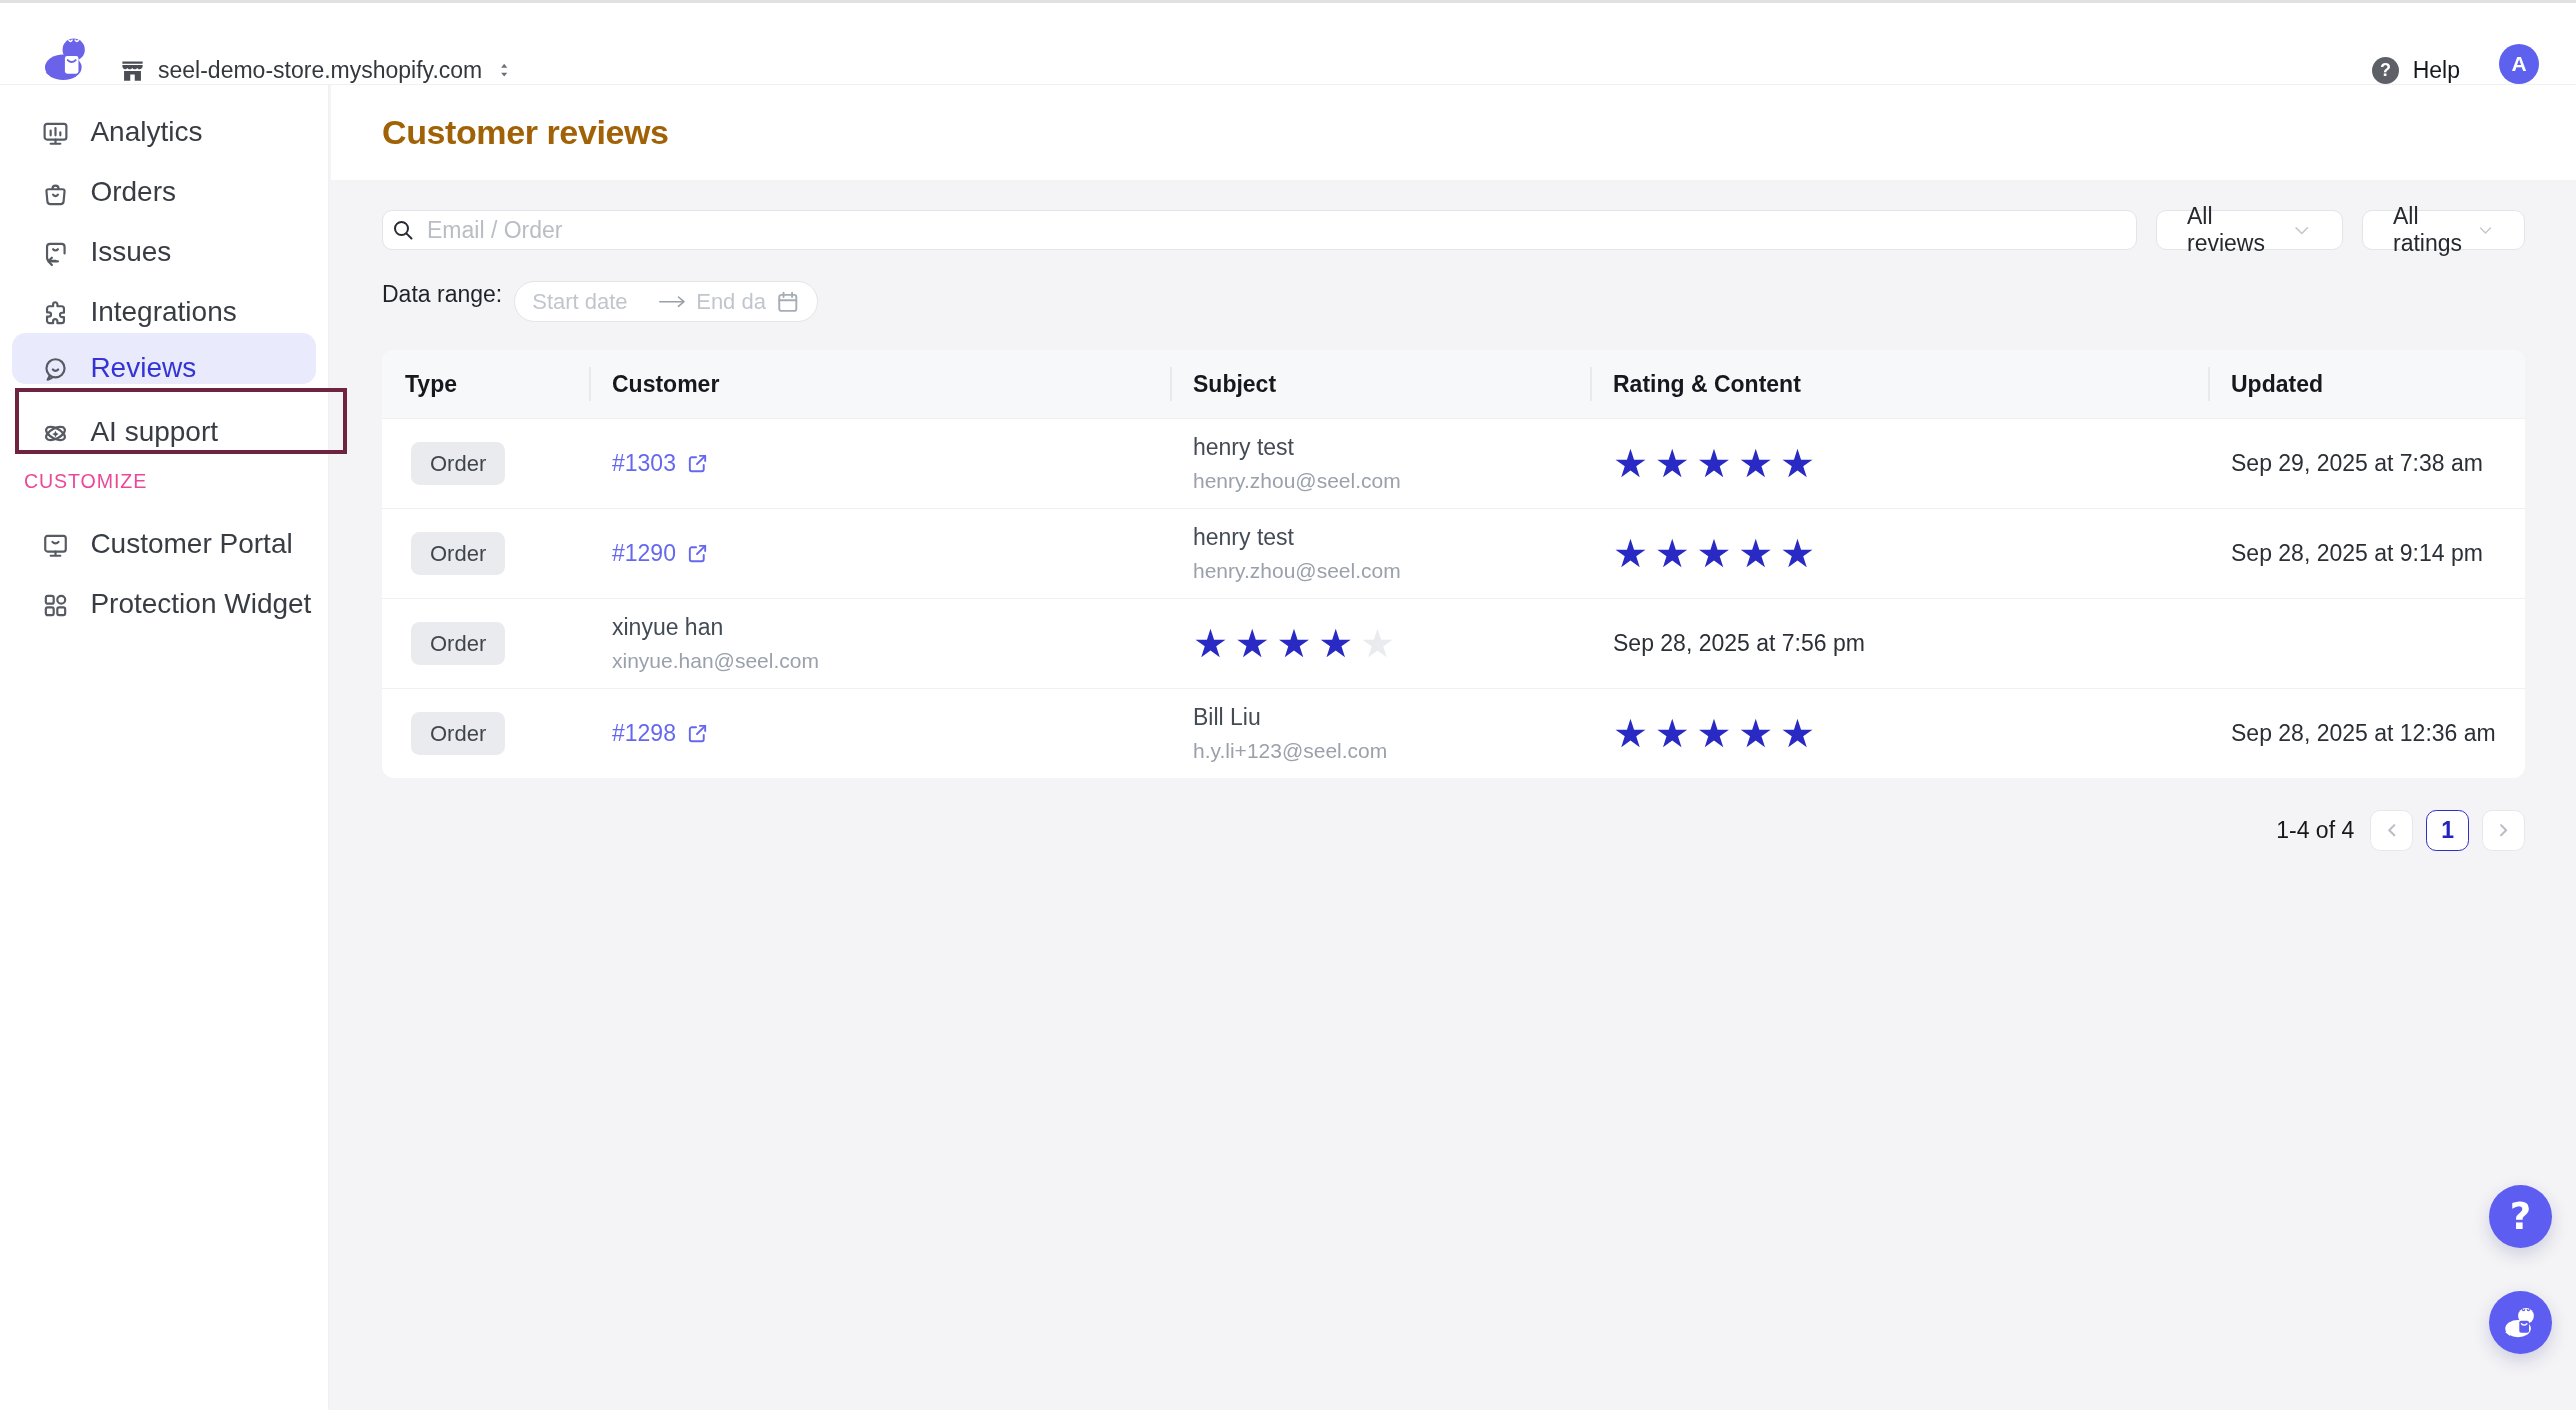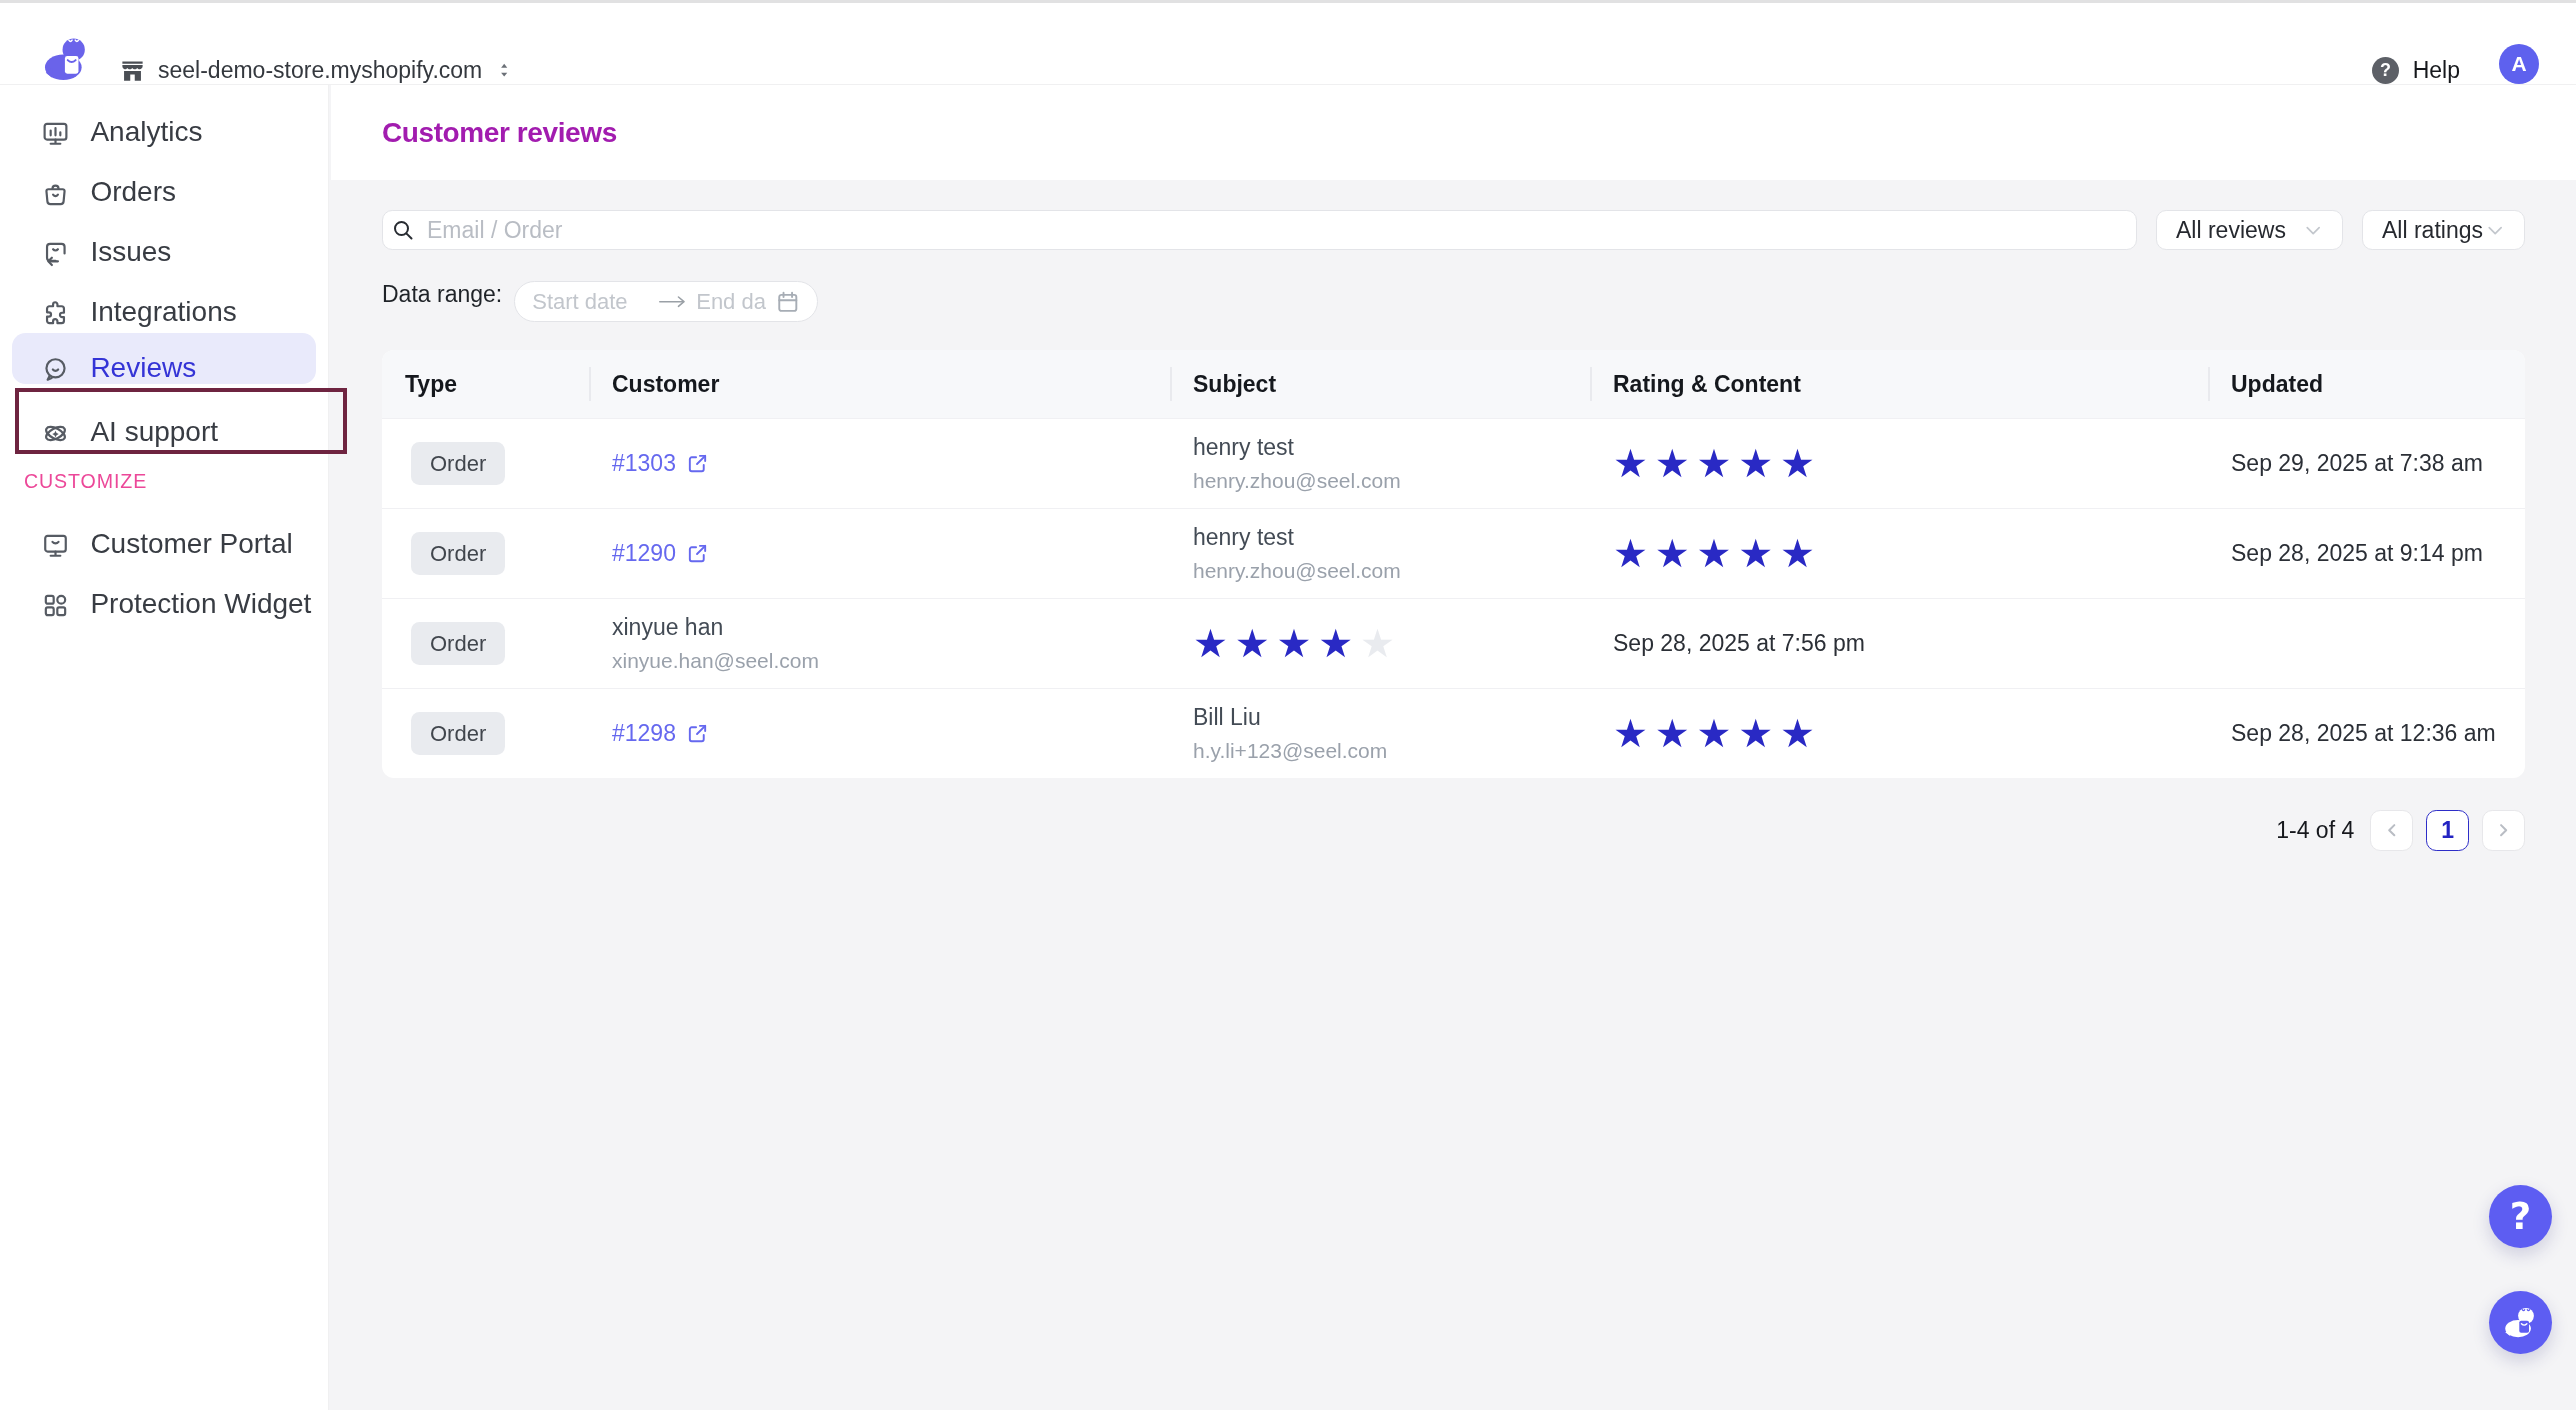--- a/index.html
+++ b/index.html
@@ -38,32 +38,32 @@
     stroke-width:1.8;stroke-linecap:round;stroke-linejoin:round}
   .nav-item.active{background:#e9eafb;color:#3434d6;height:51px;margin:4.3px 12px}
   .nav-section{margin:22px 0 6.8px 24px;font-size:19.6px;letter-spacing:0.9px;color:#ec4899}
 
   .annotation{position:absolute;left:15.3px;top:388px;width:332px;height:66px;
     border:4.3px solid #6e2440;z-index:10;pointer-events:none}
 
   
   .main{position:absolute;left:331px;top:85px;right:0;bottom:0}
   .page-header{height:95px;background:#fff;display:flex;align-items:center;padding-left:51px}
-  .page-title{font-size:28px;font-weight:bold;color:#a21caf;letter-spacing:-0.4px}
+  .page-title{font-size:34px;font-weight:bold;color:#a16207;letter-spacing:-0.4px}
   .content{padding:30px 51px 0 51px}
 
   .filter-row{display:flex;gap:19px;height:40px}
   .search-box{flex:1;display:flex;align-items:center;gap:12px;background:#fff;
     border:1.7px solid #e3e4e8;border-radius:10.2px;padding:0 8px}
   .search-box svg{width:24px;height:24px;flex:none;stroke:#272b31;fill:none;stroke-width:2;stroke-linecap:round}
   .search-box input{border:none;outline:none;flex:1;font-size:23px;color:#2a2e34;background:transparent;
     font-family:inherit}
   .search-box input::placeholder{color:#b9bdc4}
   .select{width:187px;flex:none;display:flex;align-items:center;justify-content:space-between;
-    background:#fff;border:1.7px solid #e3e4e8;border-radius:10.2px;padding:0 19px;
+    background:#fff;border:1.7px solid #e3e4e8;border-radius:10.2px;padding:0 30px;
     font-size:23px;color:#26292f;cursor:pointer}
   .select.ratings{width:163px}
   .select svg{width:20.4px;height:20.4px;stroke:#c3c7cd;fill:none;stroke-width:2;stroke-linecap:round;stroke-linejoin:round}
 
   .date-row{display:flex;margin-top:31px;height:41px}
   .date-label{font-size:23px;color:#1f2328;margin-right:12px}
   .date-input{width:304px;height:41px;background:#fff;border:1.7px solid #e3e4e8;border-radius:20.4px;
     display:flex;align-items:center;padding:0 17px;gap:8.5px;cursor:text}
   .date-input input{border:none;outline:none;background:transparent;font-size:22px;color:#2a2e34;
     font-family:inherit;min-width:0}

